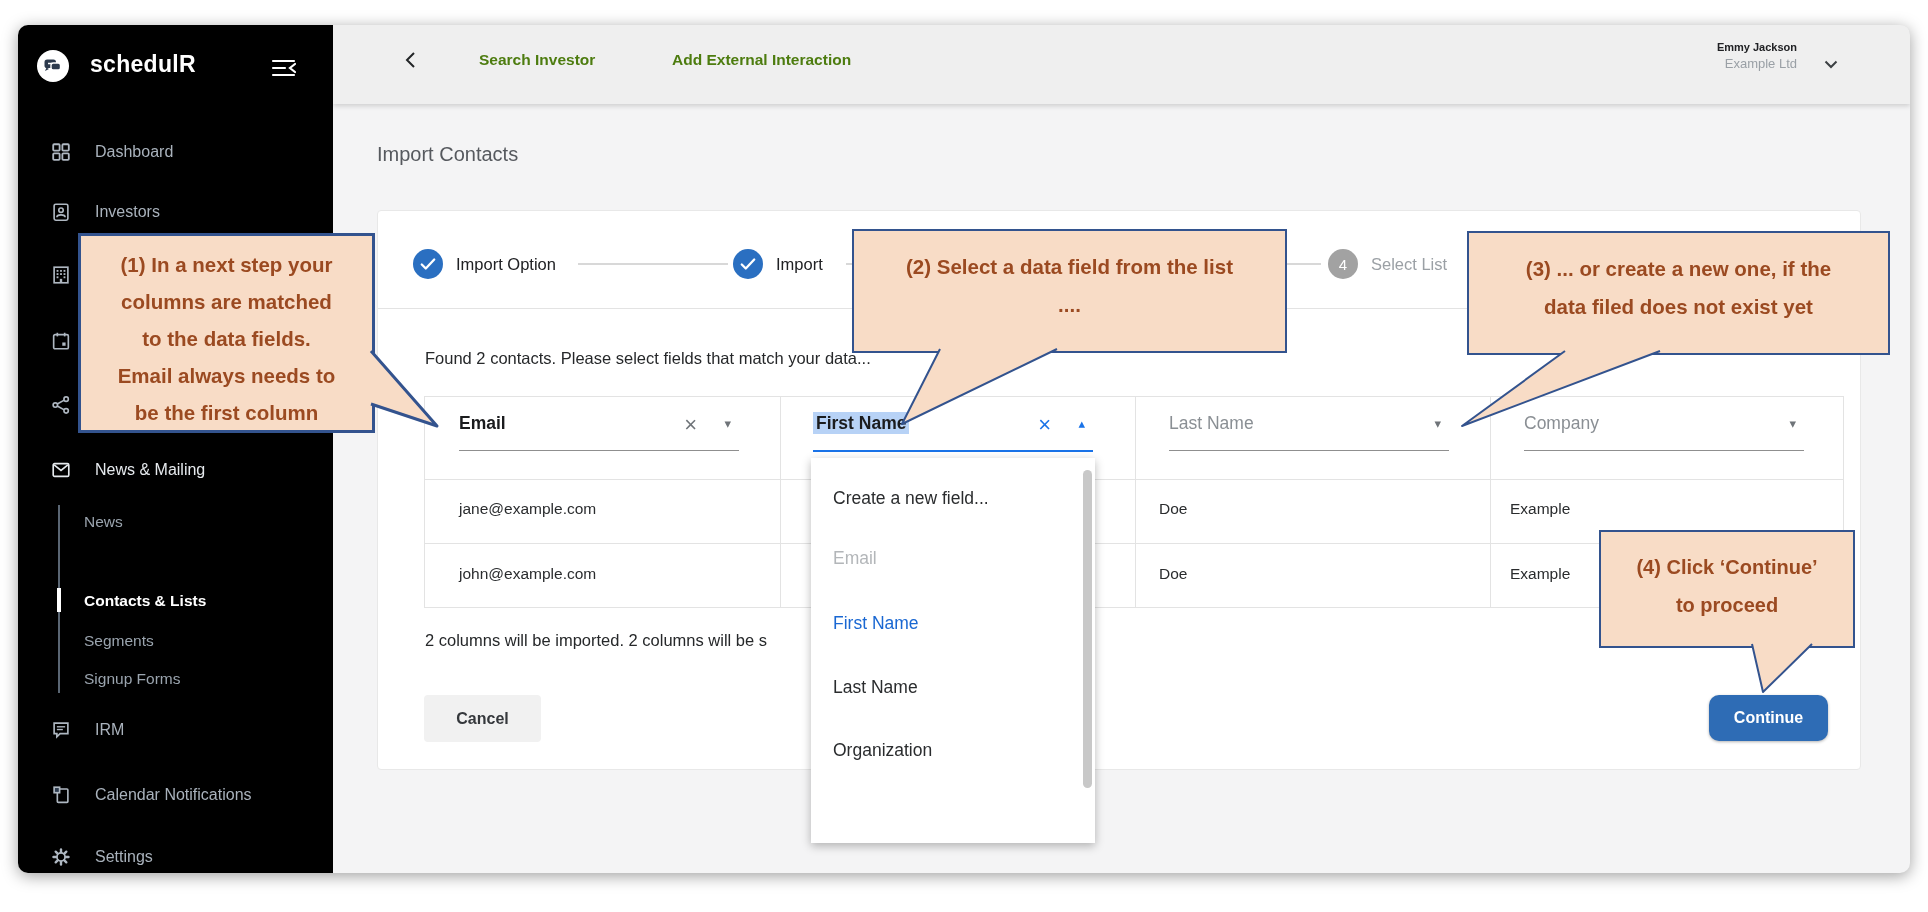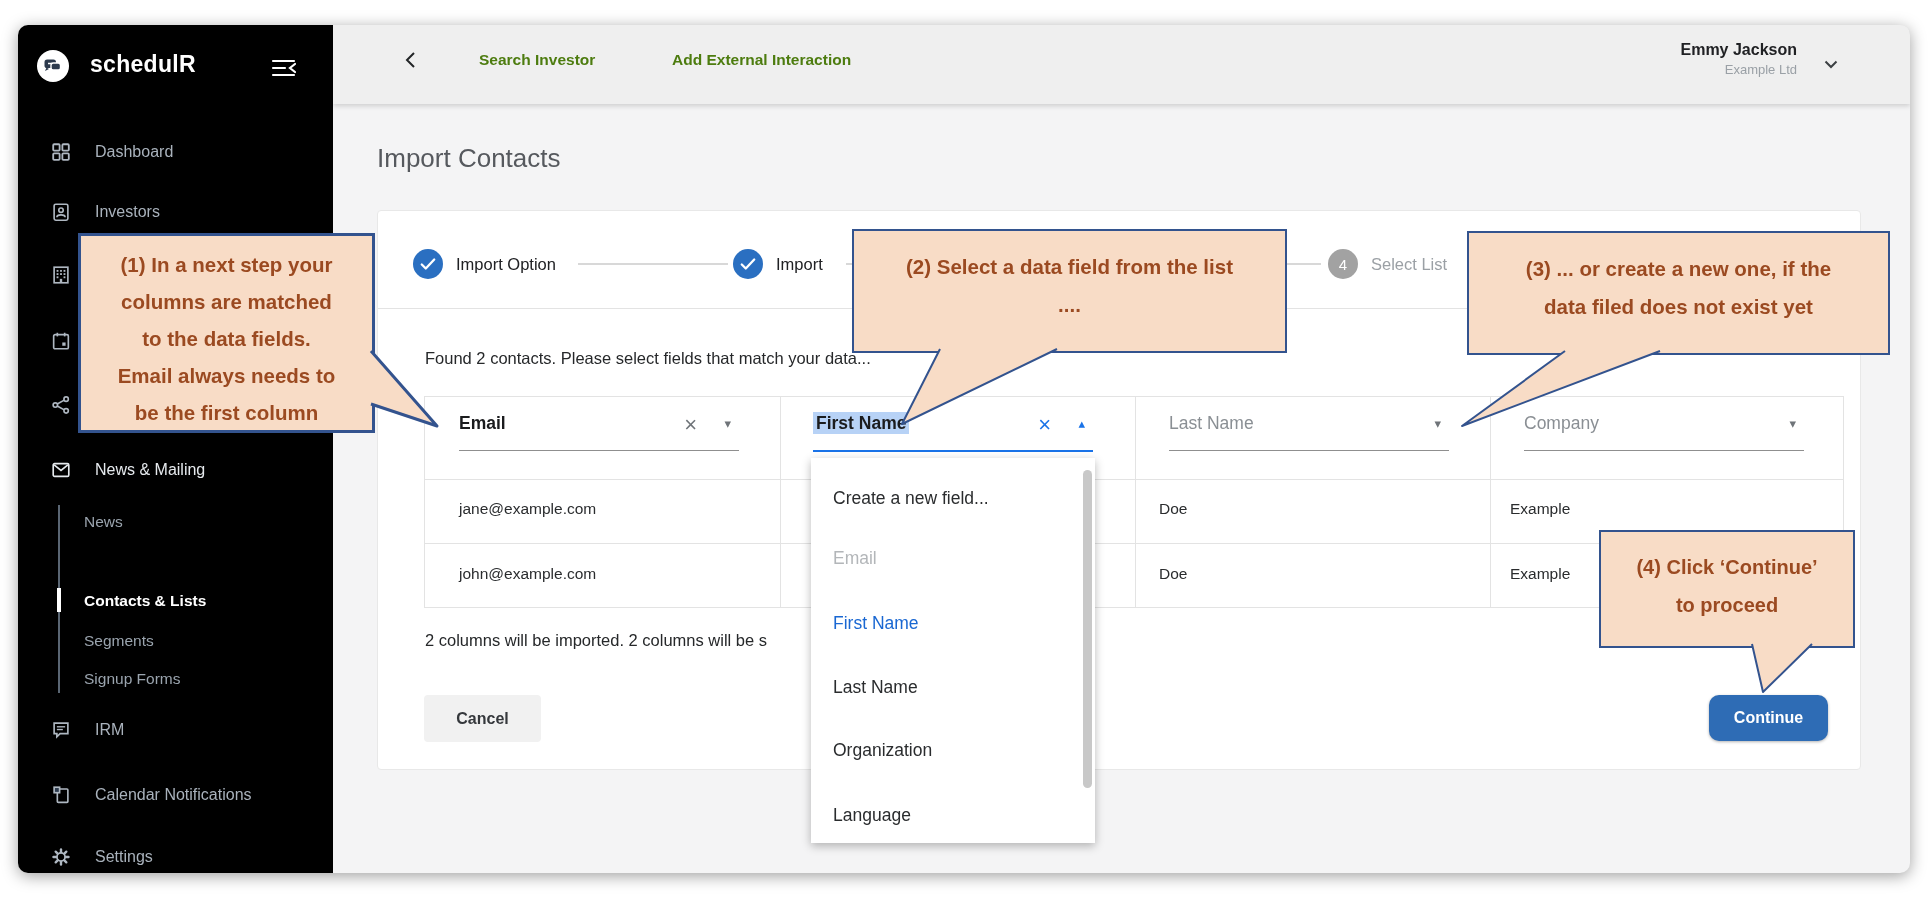--- a/index.html
+++ b/index.html
@@ -13,21 +13,21 @@
   .side-icon{position:absolute;left:32px;top:9px;width:22px;height:22px;}
   .side-label{position:absolute;left:70px;top:0;height:40px;line-height:40px;font-size:16px;color:#a9b2bc;white-space:nowrap;margin-left:7px;}
   .sub-label{position:absolute;left:66px;top:0;height:28px;line-height:28px;font-size:15.5px;color:#9aa4ae;white-space:nowrap;}
   .sub-row{position:absolute;left:0;width:315px;height:28px;cursor:pointer;}
   .sub-active .sub-label{color:#ffffff;font-weight:bold;}
   .logo-text{position:absolute;left:72px;top:26px;font-size:23px;font-weight:bold;color:#ffffff;letter-spacing:.3px;}
   
   .topbar{position:absolute;left:315px;top:0;width:1577px;height:79px;background:#efefef;box-shadow:0 2px 5px rgba(0,0,0,.16);z-index:5;}
   .nav-link{position:absolute;top:0;height:70px;line-height:70px;font-size:15.5px;font-weight:600;color:#4d7c0f;cursor:pointer;white-space:nowrap;}
   
-  .page-title{position:absolute;left:359px;top:118px;font-size:26px;color:#56595e;}
+  .page-title{position:absolute;left:359px;top:118px;font-size:20px;color:#56595e;}
   .card{position:absolute;left:359px;top:185px;width:1484px;height:560px;background:#ffffff;border:1px solid #e8e8e8;border-radius:4px;box-sizing:border-box;}
   .step-circle{position:absolute;width:30px;height:30px;border-radius:50%;display:flex;align-items:center;justify-content:center;}
   .step-label{position:absolute;height:30px;line-height:30px;font-size:16.5px;color:#202124;white-space:nowrap;}
   .connector{position:absolute;height:1.5px;background:#d8d8d8;}
   .hdivider{position:absolute;left:0;width:1482px;height:1px;background:#e3e3e3;}
   .body-text{position:absolute;font-size:16.5px;color:#26282a;white-space:nowrap;}
   
   .tbl{position:absolute;left:46px;top:185px;width:1420px;height:212px;border:1px solid #e3e3e3;box-sizing:border-box;}
   .vline{position:absolute;top:0;width:1px;height:210px;background:#e3e3e3;}
   .hline{position:absolute;left:0;width:1418px;height:1px;background:#e3e3e3;}
@@ -199,21 +199,21 @@
 
     <div class="topbar">
       <div class="abs" style="left:72px;top:26px;width:12px;height:18px;cursor:pointer;">
         <svg width="12" height="18" viewBox="0 0 12 18" fill="none" stroke="#222527" stroke-width="2">
           <polyline points="9,2 2,9 9,16"></polyline>
         </svg>
       </div>
       <div class="nav-link" style="left:146px;">Search Investor</div>
       <div class="nav-link" style="left:339px;">Add External Interaction</div>
       <div class="abs" style="right:113px;top:16px;text-align:right;cursor:pointer;">
-        <div style="font-size:16px;font-weight:bold;color:#202124;">Emmy Jackson</div>
+        <div style="font-size:11px;font-weight:bold;color:#202124;">Emmy Jackson</div>
         <div style="font-size:13px;color:#9aa0a6;margin-top:3px;">Example Ltd</div>
       </div>
       <div class="abs" style="right:72px;top:30px;width:14px;height:9px;cursor:pointer;">
         <svg width="14" height="9" viewBox="0 0 14 9" fill="none" stroke="#3c4043" stroke-width="2">
           <polyline points="1.5,1.5 7,7 12.5,1.5"></polyline>
         </svg>
       </div>
     </div>
 
     <div class="page-title">Import Contacts</div>
@@ -289,23 +289,20 @@
         <span>Email</span>
         </div>
       <div class="opt opt-selected" style="top:143px;">
         <span>First Name</span>
         </div>
       <div class="opt" style="top:207px;">
         <span>Last Name</span>
         </div>
       <div class="opt" style="top:270px;">
         <span>Organization</span>
-        </div>
-      <div class="opt" style="top:335px;">
-        <span>Language</span>
         </div>
       <div class="scroll-thumb"></div>
     </div>
 
     <div class="callout" style="left:60px;top:208px;width:297px;height:200px;font-size:20.5px;line-height:37px;padding-top:10px;">(1) In a next step your
 columns are matched
 to the data fields.
 Email always needs to
 be the first column</div>
     <div class="callout" style="left:834px;top:204px;width:435px;height:124px;border-width:2px;font-size:20.5px;line-height:38px;padding-top:17px;">(2) Select a data field from the list

